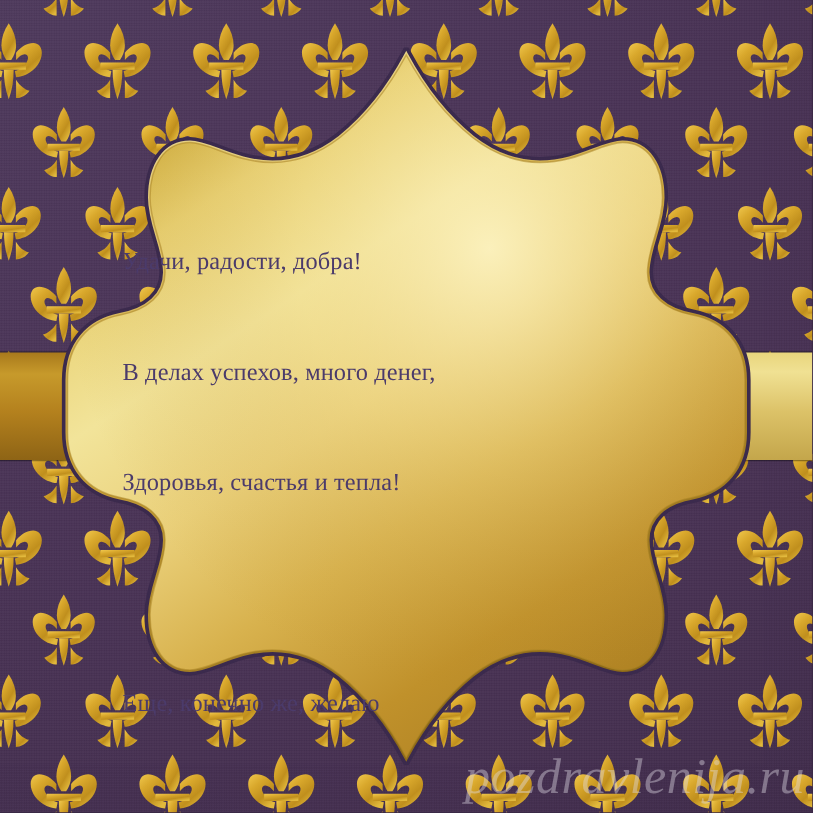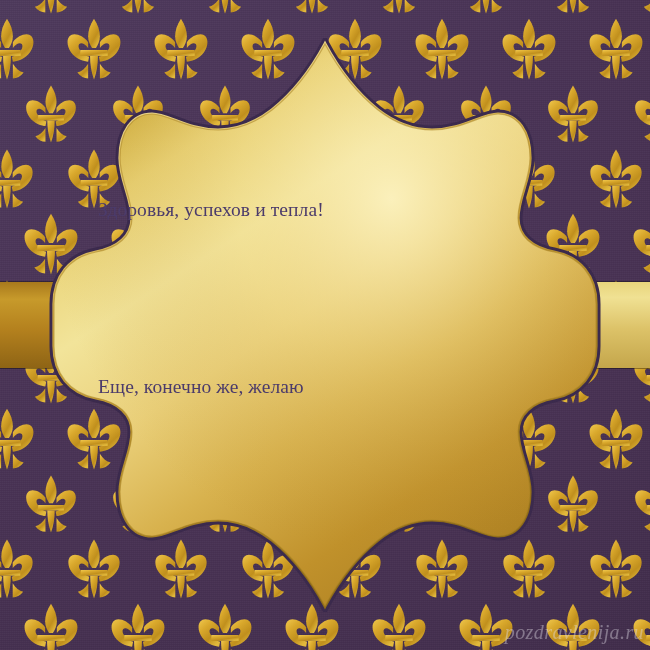--- a/index.html
+++ b/index.html
@@ -91,21 +91,21 @@
   .verse .ln { display: block; }
   .verse .gap { display:block; height: 29px; }
 
   
   .watermark {
     position: absolute;
     right: 6px;
     bottom: 6px;
     font-family: "Liberation Serif", "DejaVu Serif", serif;
     font-style: italic;
-    font-size: 20px;
+    font-size: 40px;
     color: rgba(225,220,228,.42);
     letter-spacing: .4px;
     pointer-events: none;
   }
 </style>
 </head>
 <body>
 
 <div id="card">
 
@@ -2036,21 +2036,23 @@
         <rect x="0" y="0" width="554" height="574" fill="url(#goldSheen)"></rect>
 
         <rect x="0" y="0" width="554" height="574" fill="none"></rect>
       </g>
 
       <use href="#cartouche" fill="none" stroke="#a98425" stroke-opacity=".55" stroke-width="1.2"></use>
     </svg>
   </div>
 
   <div class="verse">
-    <span class="ln">Здоровья, успехов и тепла!</span>
+    <span class="ln">Удачи, радости, добра!</span>
+    <span class="ln">В делах успехов, много денег,</span>
+    <span class="ln">Здоровья, счастья и тепла!</span>
     <span class="gap"></span>
     <span class="ln">Еще, конечно же, желаю</span>
     
     
     
   </div>
 
   <div class="watermark">pozdravlenija.ru</div>
 
 </div>

